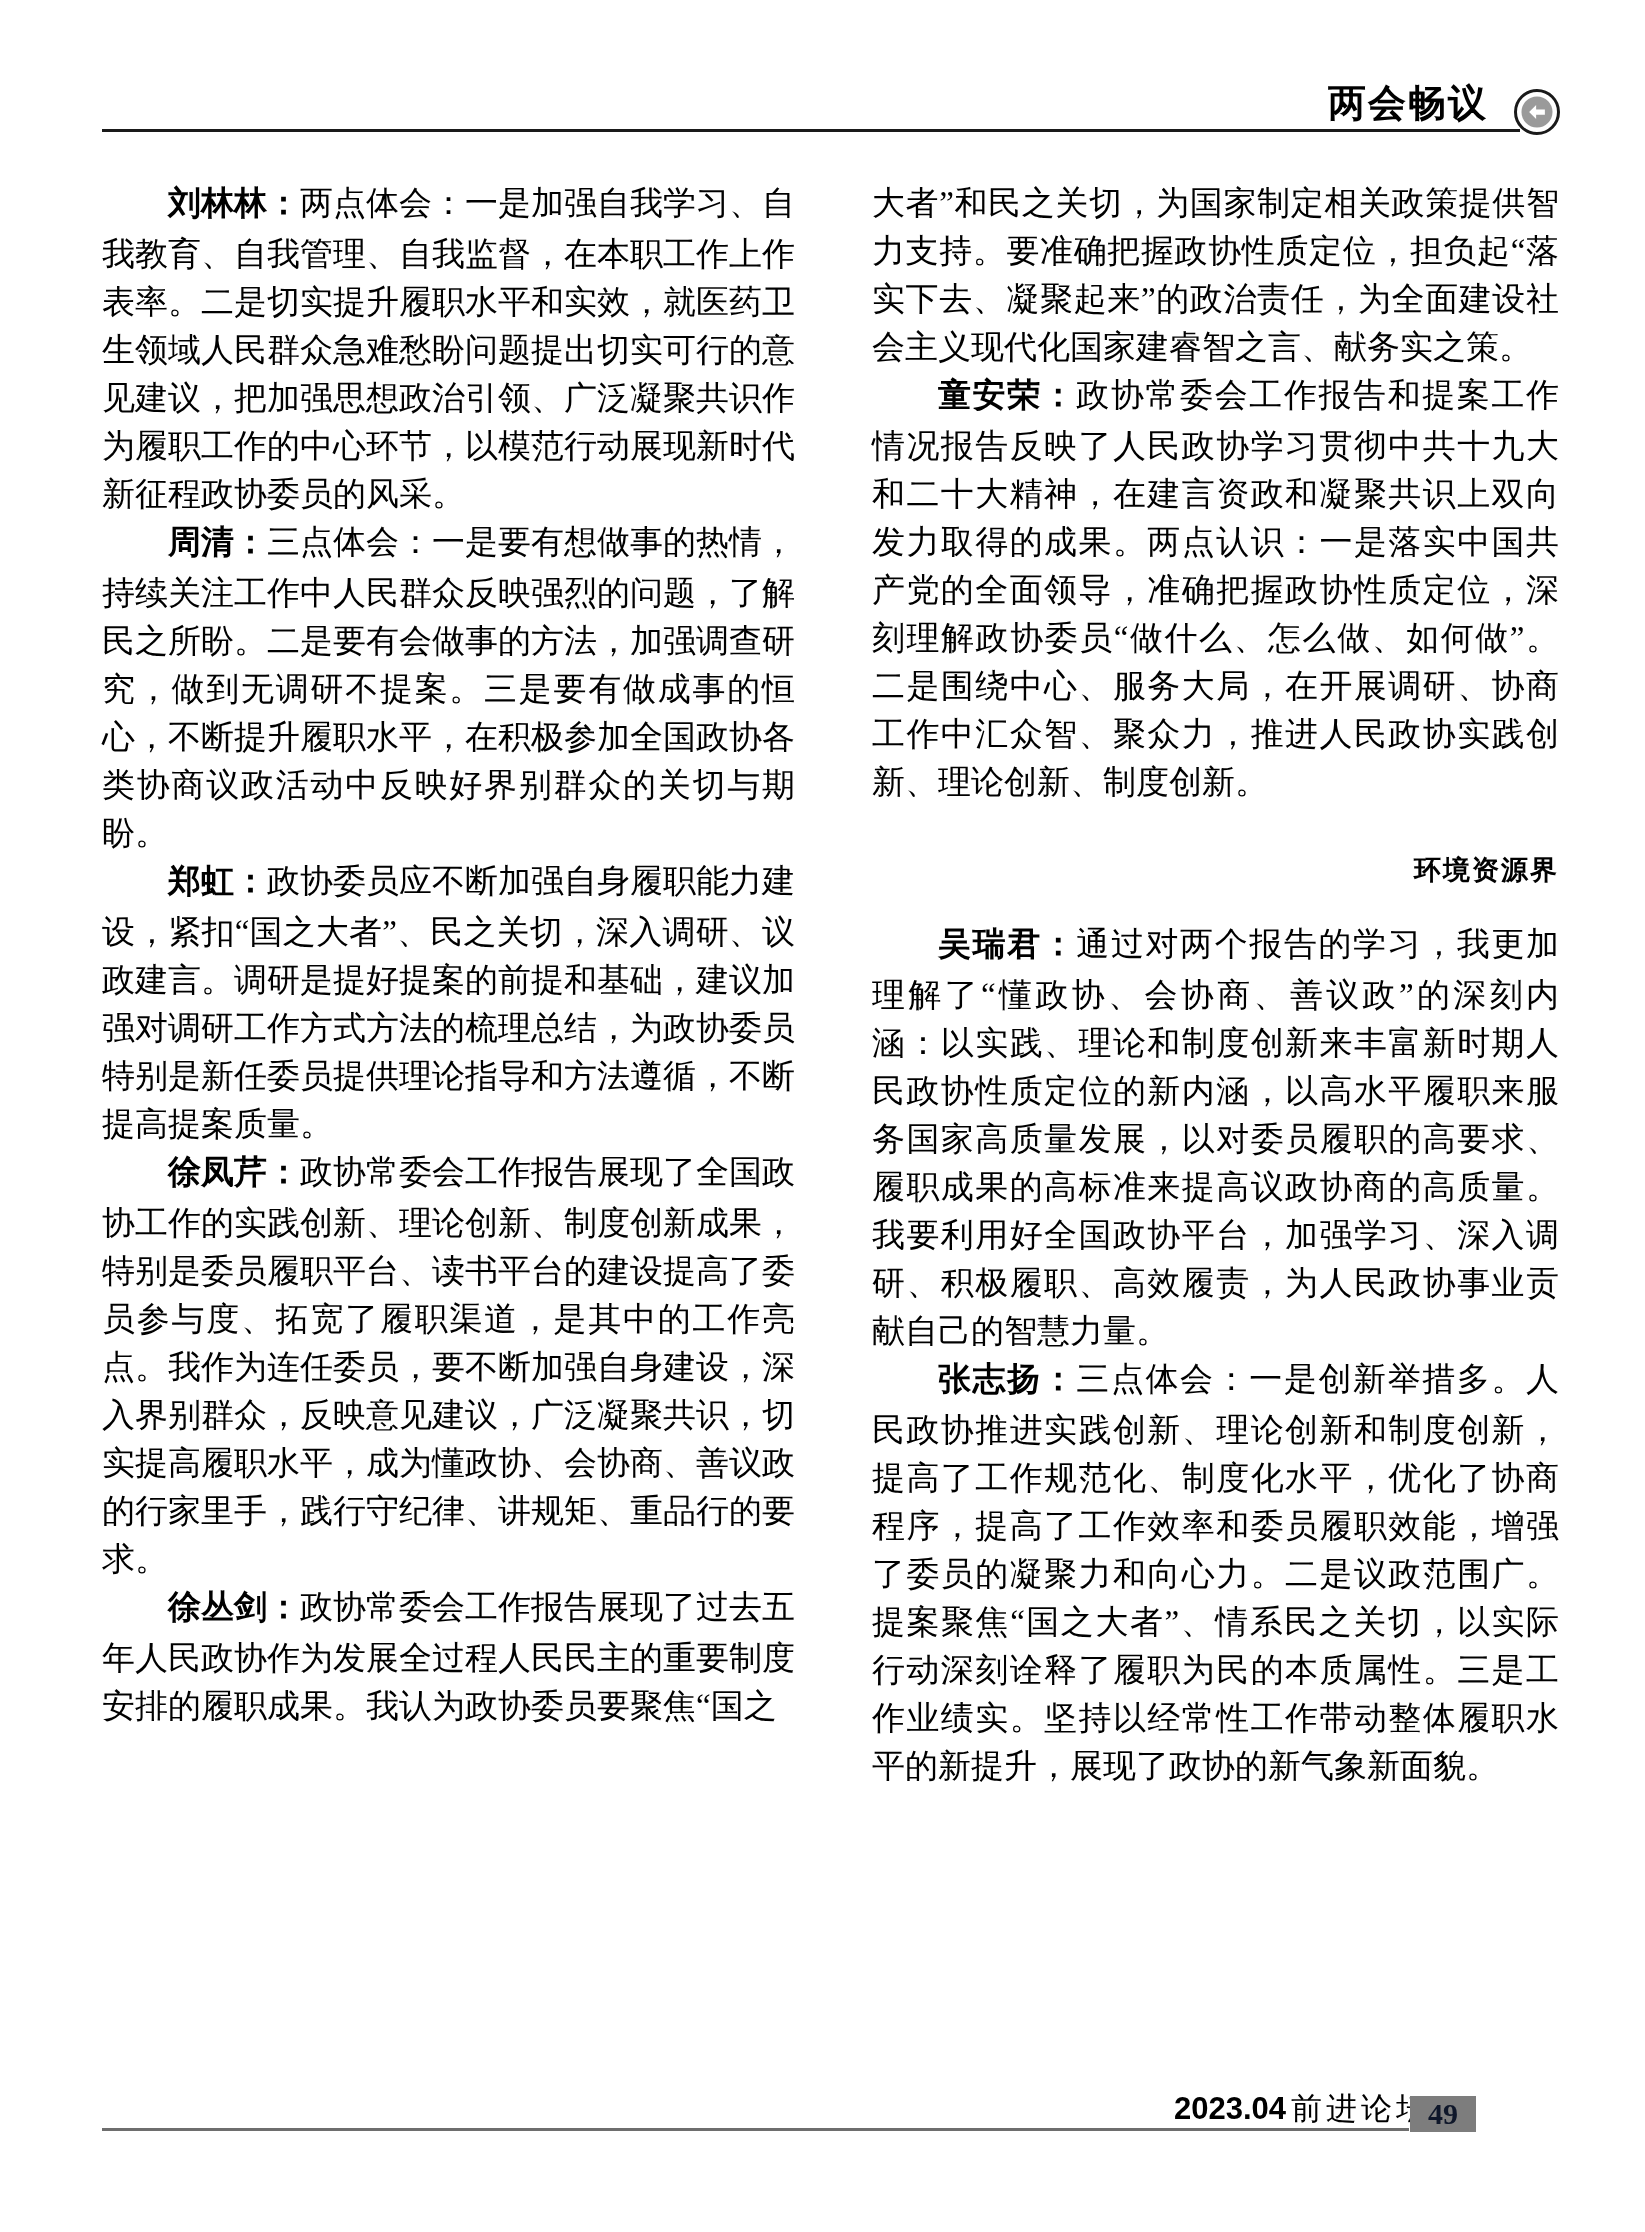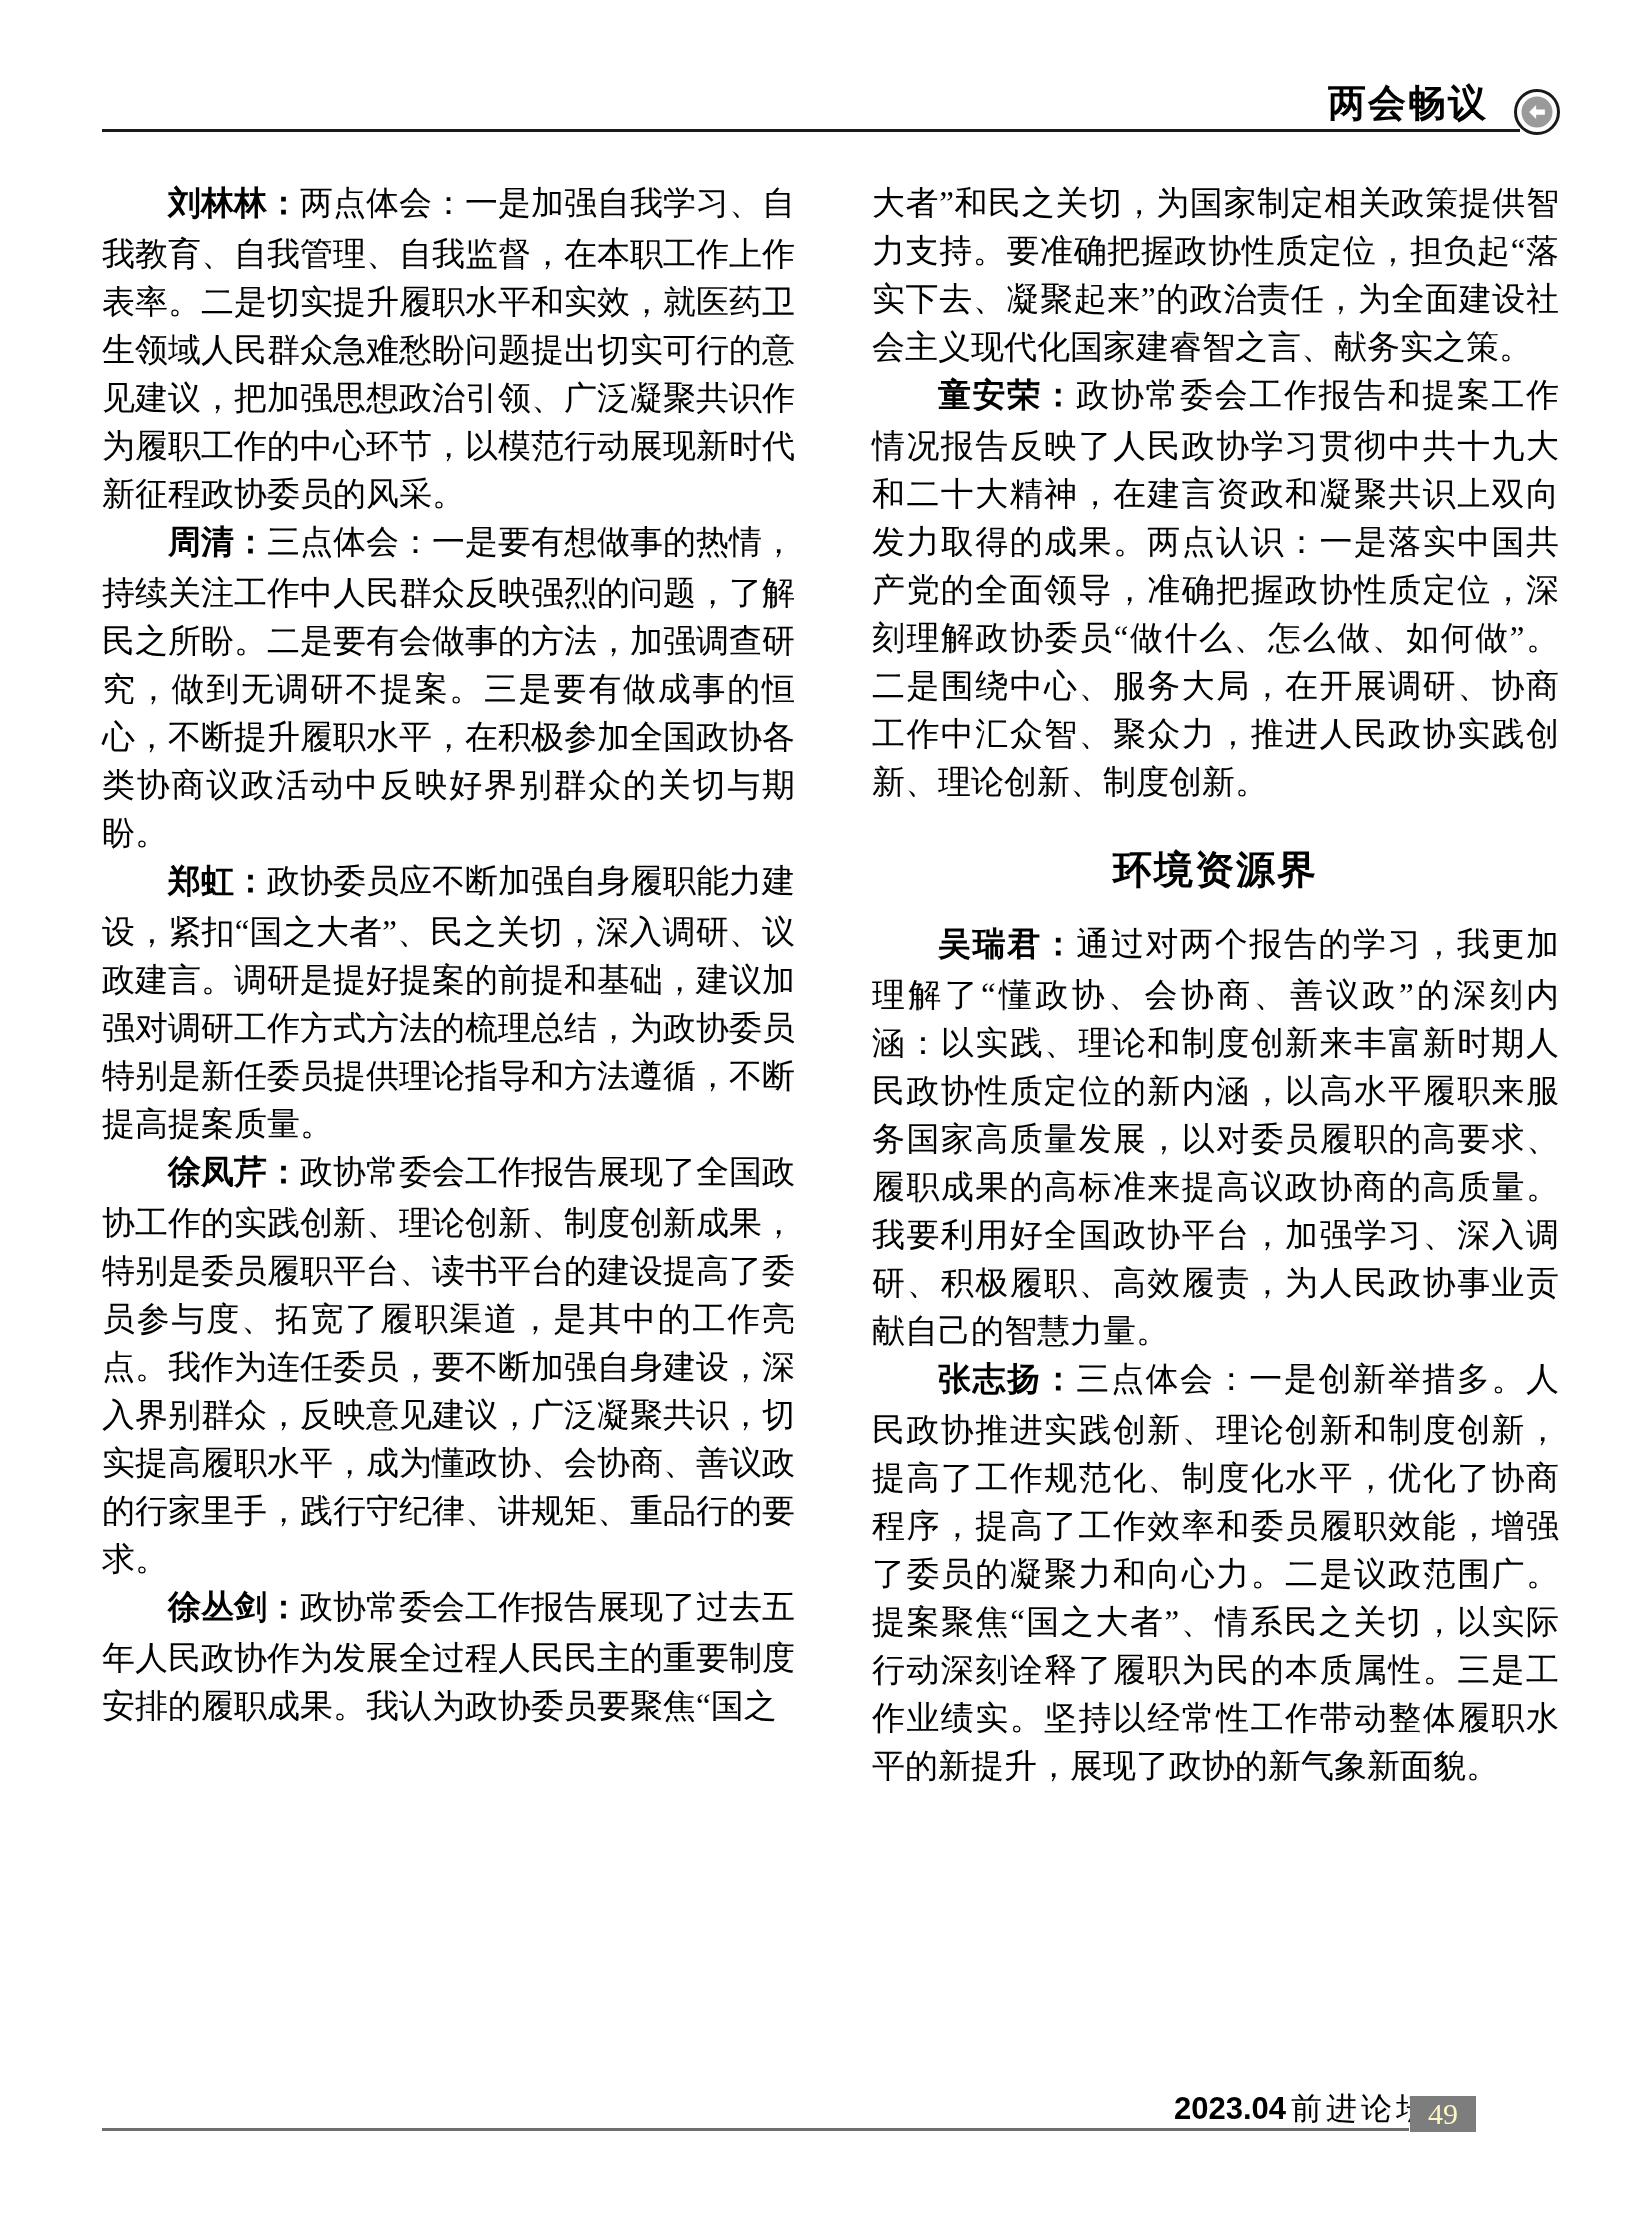--- a/index.html
+++ b/index.html
@@ -43,43 +43,43 @@
   }
   .col-left{left:102px;width:693px;}
   .col-right{left:872px;width:687px;}
   p.para{margin:0;text-indent:2em;}
   p.para.cont{text-indent:0;}
   .speaker{
     font-family:Liberation Mono, monospace;
     font-weight:bold;
   }
   .group-heading{
-    font-size:39px;font-weight:bold;text-align:center;
+    font-size:27px;font-weight:bold;text-align:right;
     margin:40px 0 26px 0;letter-spacing:2px;
     font-family:"Liberation Sans","DejaVu Sans",sans-serif;
   }
 
   
   .footer-rule{
     position:absolute;left:102px;top:2128px;
     width:1307px;height:3px;background:#6e6e6e;
   }
   .footer-issue{
     position:absolute;left:1174px;top:2090px;
     font-size:31px;font-weight:bold;line-height:1.2;
     font-family:"Liberation Sans","DejaVu Sans",sans-serif;
   }
   .footer-journal{
     position:absolute;left:1291px;top:2090px;
     font-size:31px;line-height:1.2;letter-spacing:4px;
   }
   .page-box{
     position:absolute;left:1410px;top:2096px;width:66px;height:36px;
-    background:#7d7d7d;color:#fef9c3;
-    font-size:30px;font-weight:normal;text-align:center;line-height:36px;
+    background:#7d7d7d;color:#0f172a;
+    font-size:30px;font-weight:bold;text-align:center;line-height:36px;
     font-family:"Liberation Serif","DejaVu Serif",serif;
   }
 </style>
 </head>
 <body>
 
 <div class="page">
 
   <div class="header-title">两会畅议</div>
   <div class="header-rule"></div>

